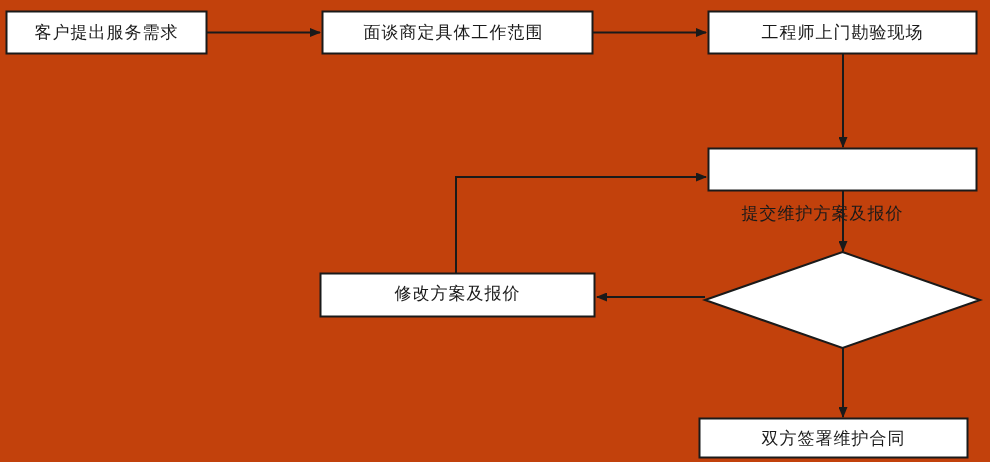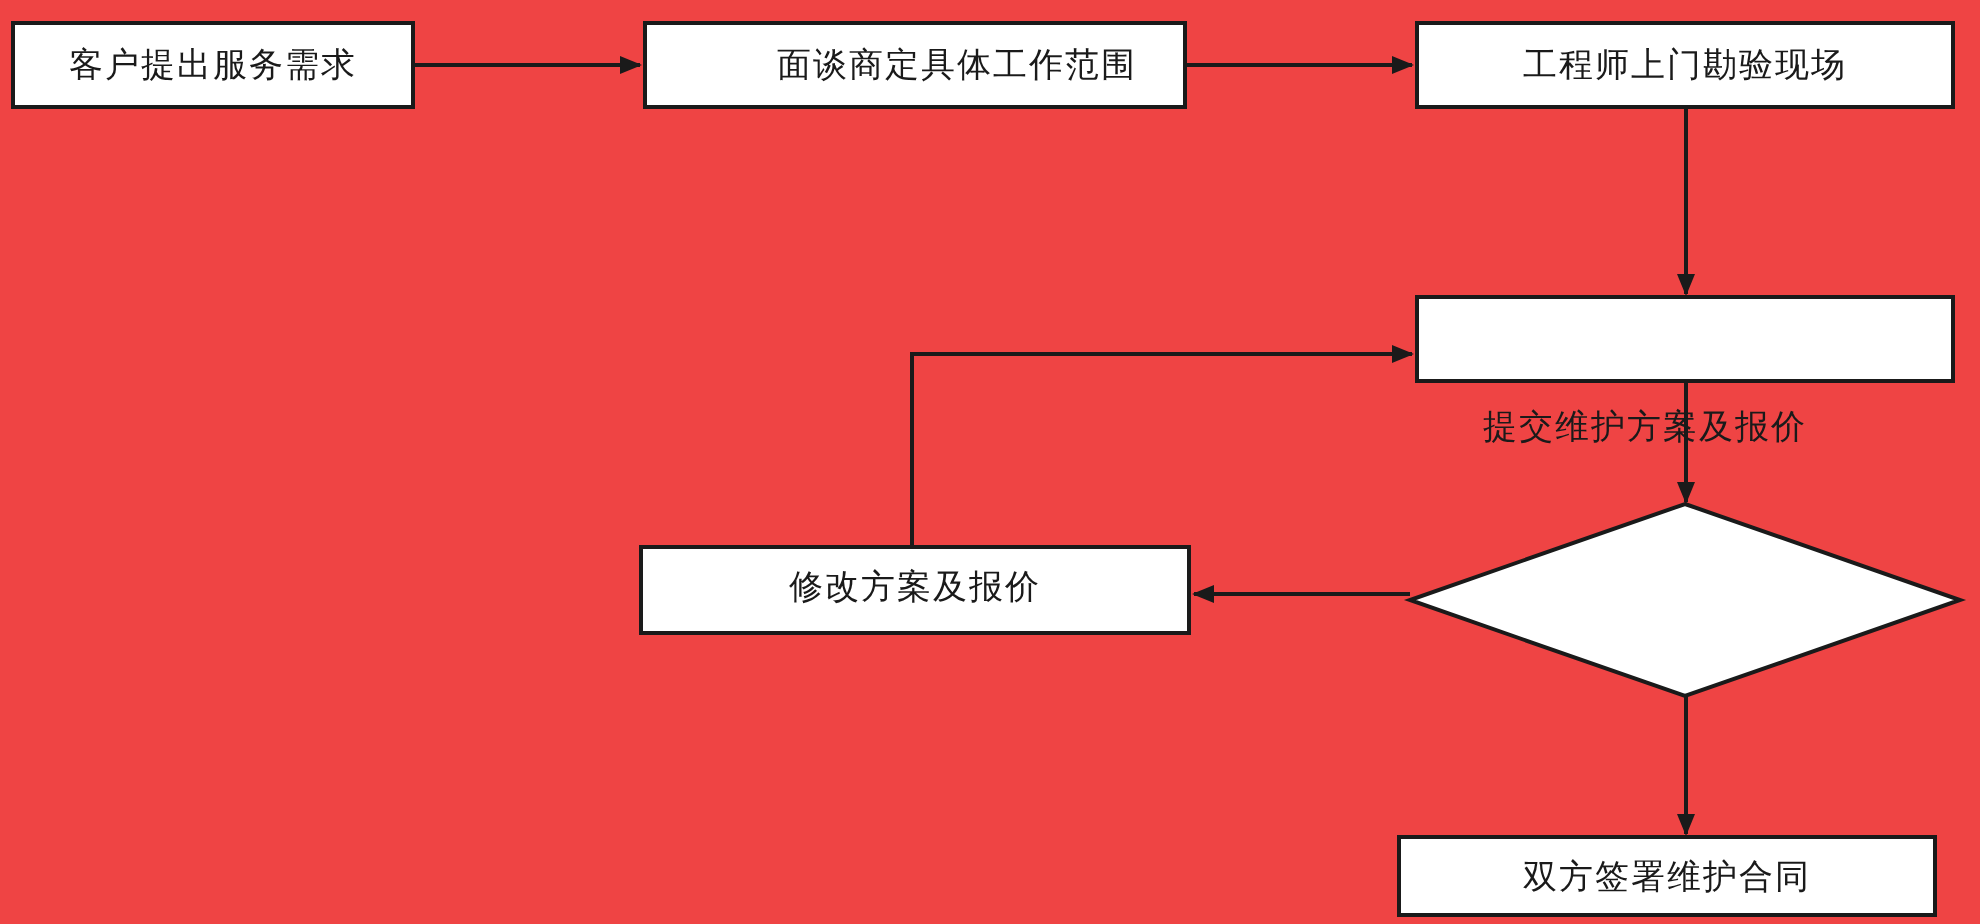--- a/index.html
+++ b/index.html
@@ -10,21 +10,21 @@
   body {
     width: 990px;
     height: 462px;
     font-family: "Liberation Serif", "DejaVu Serif", serif;
     overflow: hidden;
   }
   #flow-root {
     position: relative;
     width: 990px;
     height: 462px;
-    background: #ef4444;
+    background: #c2410c;
   }
   #flow-svg {
     position: absolute;
     top: 0;
     left: 0;
     width: 990px;
     height: 462px;
   }
   .node-label {
     position: absolute;
@@ -75,21 +75,21 @@
 
     <line x1="705" y1="297" x2="597" y2="297" stroke="#1a1a1a" stroke-width="2" marker-end="url(#arrowhead)"></line>
 
     <polyline points="456,273 456,177 706,177" fill="none" stroke="#1a1a1a" stroke-width="2" marker-end="url(#arrowhead)"></polyline>
 
     <line x1="843" y1="348" x2="843" y2="417" stroke="#1a1a1a" stroke-width="2" marker-end="url(#arrowhead)"></line>
   </svg>
 
   <div class="node-label" style="left:6px; top:11px; width:201px; height:43px;">客户提出服务需求</div>
 
-  <div class="node-label" style="left:342px; top:11px; width:273px; height:43px;">面谈商定具体工作范围</div>
+  <div class="node-label" style="left:317px; top:11px; width:273px; height:43px;">面谈商定具体工作范围</div>
 
   <div class="node-label" style="left:708px; top:11px; width:269px; height:43px;">工程师上门勘验现场</div>
 
   <div class="node-label" style="left:688px; top:148px; width:269px; height:43px;margin-top:44px;">提交维护方案及报价</div>
 
 
   <div class="node-label" style="left:320px; top:273px; width:275px; height:40px;">修改方案及报价</div>
 
   <div class="node-label" style="left:699px; top:418px; width:269px; height:40px;font-family:Liberation Serif, serif;">双方签署维护合同</div>
 

